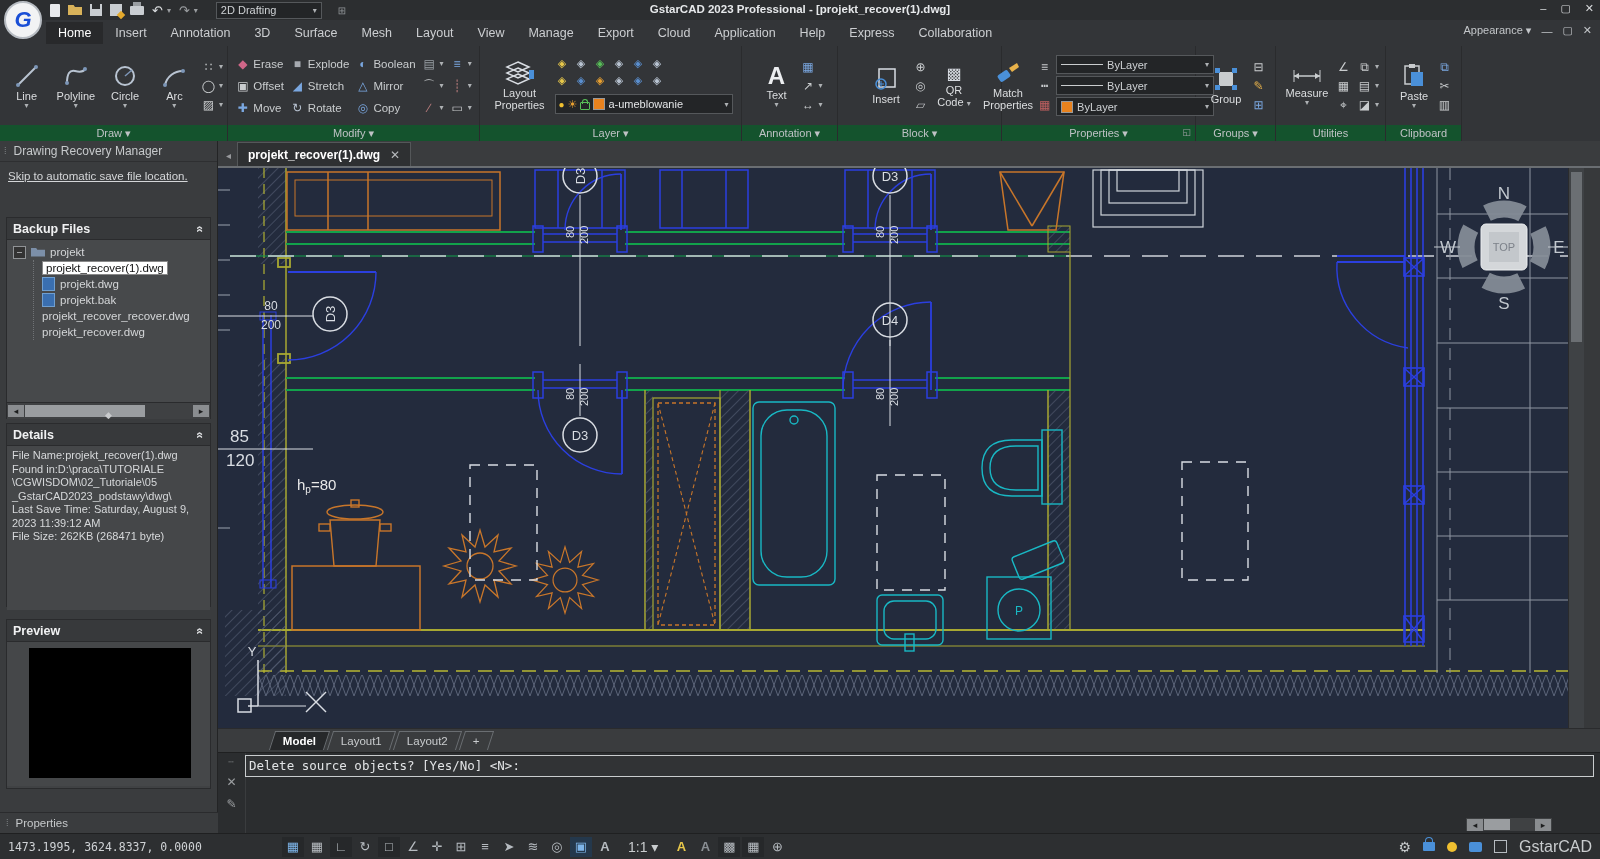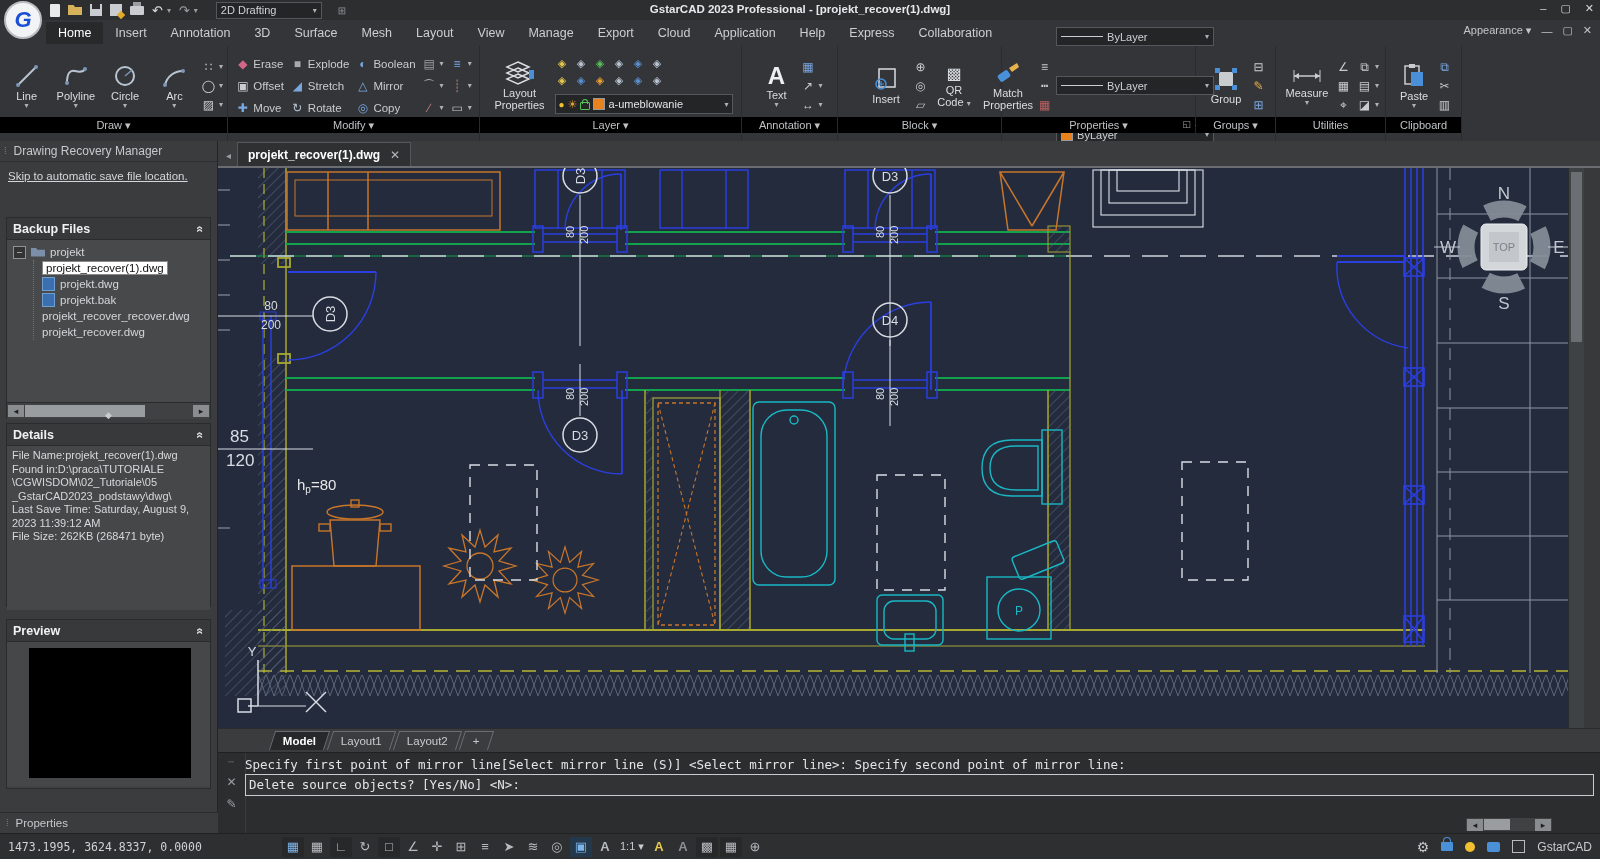--- a/index.html
+++ b/index.html
@@ -26,21 +26,21 @@
   .winbtns{position:absolute;right:6px;top:2px;display:flex;gap:14px;color:#d8dadc;font-size:11px;}
   
   .menubar{position:absolute;left:0;top:20px;width:1600px;height:26px;background:#333538;display:flex;align-items:center;padding-left:46px;box-sizing:border-box;}
   .mtab{padding:4px 12px;color:#ccced1;font-size:12.5px;cursor:default;}
   .mtab.active{background:#28292b;color:#fff;}
   .menright{position:absolute;right:8px;top:24px;display:flex;gap:10px;align-items:center;color:#c3c6c9;font-size:11px;}
   
   .ribbon{position:absolute;left:0;top:46px;width:1600px;height:95px;background:#333538;border-bottom:1px solid #232425;display:flex;}
   .panel{position:relative;height:95px;border-right:1px solid #2a2b2d;box-sizing:border-box;}
   .pbody{position:absolute;left:0;right:0;top:0;bottom:16px;display:flex;align-items:center;justify-content:center;gap:4px;padding:2px 4px;box-sizing:border-box;}
-  .plabel{position:absolute;left:0;right:0;bottom:8px;height:16px;text-align:center;color:#bfc2c5;font-size:11px;line-height:16px;background:#000000;}
+  .plabel{position:absolute;left:0;right:0;bottom:0;height:16px;text-align:center;color:#bfc2c5;font-size:11px;line-height:16px;background:#14532d;}
   .plabel .dlaunch{position:absolute;right:4px;bottom:1px;font-size:9px;color:#9da0a3;}
   .bigbtn{display:flex;flex-direction:column;align-items:center;justify-content:center;width:54px;color:#dcdee0;font-size:11px;text-align:center;gap:1px;cursor:default;}
   .bigbtn svg{display:block;}
   .caret{font-size:8px;color:#aeb1b4;line-height:5px;}
   .smallrows{display:flex;flex-direction:column;gap:3px;justify-content:center;}
   .srow{display:flex;align-items:center;gap:3px;height:16px;color:#c9ccce;font-size:11.5px;white-space:nowrap;}
   .g{font-size:12px;width:15px;text-align:center;display:inline-block;}
   .modgrid{display:grid;grid-template-columns:auto auto auto auto auto;grid-auto-rows:22px;column-gap:6px;align-items:center;}
   .lgrid{display:grid;grid-template-columns:repeat(6,19px);grid-auto-rows:17px;}
   .lgrid .g{font-size:11px;color:#b9c4d2;}
@@ -97,30 +97,30 @@
   .cmdprompt{height:20px;line-height:20px;border:1px solid #c9ccce;background:#313335;padding-left:3px;white-space:pre;}
   .cmdscroll{position:absolute;right:48px;bottom:2px;width:86px;height:13px;background:#3f4143;display:flex;align-items:center;}
   .cmdscroll .hsthumb{width:26px;height:11px;}
   
   .statusbar{position:absolute;left:0;top:833px;width:1600px;height:26px;background:#2d2f31;display:flex;align-items:center;box-sizing:border-box;border-top:1px solid #1f2021;}
   .coords{font-family:"DejaVu Sans Mono",monospace;font-size:11.5px;color:#cfd2d5;margin-left:8px;width:230px;}
   .sicons{display:flex;align-items:center;gap:2px;margin-left:44px;}
   .sic{width:22px;height:20px;display:flex;align-items:center;justify-content:center;color:#b6bbc0;font-size:13px;background:#2d2f31;}
   .sic.on{background:#24384c;color:#7db4e8;}
   .sic.dark{background:#26282a;}
-  .sscale{color:#c9ccce;font-size:11px;margin:0 2px;}
+  .sscale{color:#c9ccce;font-size:14px;margin:0 10px;}
   .sright{position:absolute;right:8px;display:flex;align-items:center;gap:12px;}
   .sright .gear{color:#c6c9cb;font-size:14px;}
   .sright .lockc{width:12px;height:9px;background:#4a90d9;border-radius:1px;position:relative;}
   .sright .lockc::before{content:"";position:absolute;left:2px;top:-5px;width:6px;height:5px;border:1.5px solid #4a90d9;border-bottom:none;border-radius:4px 4px 0 0;}
   .sright .bulb{width:10px;height:10px;border-radius:50%;background:#f0c030;}
   .sright .chat{width:13px;height:10px;background:#4a90d9;border-radius:2px;position:relative;}
   .sright .chat::after{content:"";position:absolute;left:2px;bottom:-3px;border:3px solid transparent;border-top-color:#4a90d9;}
   .sright .fsq{width:11px;height:11px;border:1.5px solid #b6bbc0;}
-  .brand{color:#c9ccce;font-size:12px;}
+  .brand{color:#c9ccce;font-size:16px;}
 </style>
 </head>
 <body>
 
 <div id="app">
 
   <div class="titlebar">
     <div class="logo">
         <span>G</span>
       </div>
@@ -405,21 +405,21 @@
           <div class="srow">
               <span class="g">≡</span>
             </div>
           <div class="srow">
               <span class="g">┅</span>
             </div>
           <div class="srow">
               <span class="g" style="color:#c06060">▦</span>
             </div>
         </div>
-        <div style="display:flex;flex-direction:column;gap:28px;">
+        <div style="display:flex;flex-direction:column;">
           <div class="propcombo">
               <span class="lineprev"></span>
               <span class="flex1">ByLayer</span>
               <span class="caret">▾</span>
             </div>
           <div class="propcombo">
               <span class="lineprev"></span>
               <span class="flex1">ByLayer</span>
               <span class="caret">▾</span>
             </div>
@@ -937,21 +937,20 @@
     <span class="ltab"><span>+</span></span>
   </div>
 
   <div class="cmd">
     <div class="cmdgutter">
       <span class="grip">┄</span>
       <span>✕</span>
       <span>✎</span>
     </div>
     <div class="cmdtext">
-      <div class="cmdline">Specify first point of mirror line[Select mirror line (S)] &lt;Select mirror line&gt;: Specify second point of mirror line:</div>
       <div class="cmdprompt">Delete source objects? [Yes/No] &lt;N&gt;:</div>
     </div>
     <div class="cmdscroll">
       <span class="hsbtn">◂</span>
       <span class="hsthumb"></span>
       <span class="hsbtn" style="margin-left:auto">▸</span>
     </div>
   </div>
 
   <div class="statusbar">

